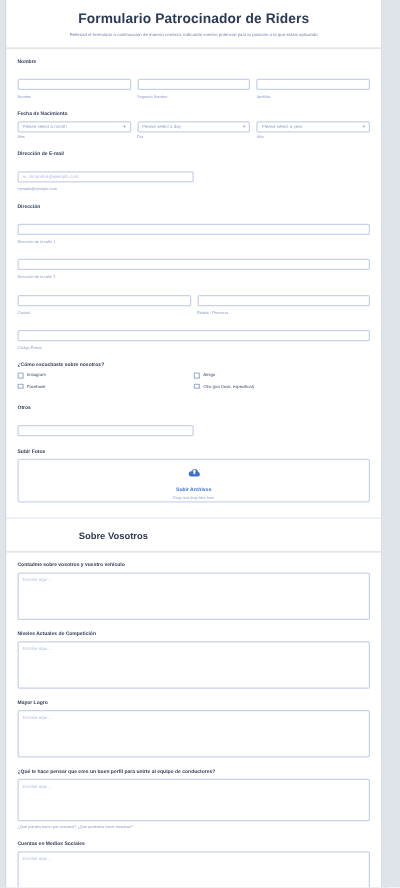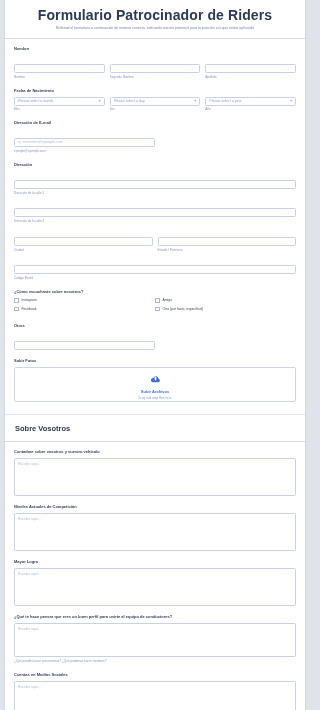--- a/index.html
+++ b/index.html
@@ -24,21 +24,21 @@
     border-right: 1px solid #d2d7e0;
   }
 
   
   .form-header {
     padding: 9px 10px 7px 10px;
     border-bottom: 1px solid #d7dce4;
     text-align: center;
   }
   .form-title {
-    font-size: 14px;
+    font-size: 11px;
     font-weight: bold;
     color: #2b3a55;
     letter-spacing: 0.1px;
     line-height: 13px;
   }
   .form-subtitle {
     font-size: 3.4px;
     color: #6a7fb5;
     line-height: 6px;
     margin-top: 3px;
@@ -152,20 +152,21 @@
   .section-head {
     padding: 9px 10px 7px 10px;
     border-top: 1px solid #e3e7ef;
     border-bottom: 1px solid #d7dce4;
   }
   .section-title {
     font-size: 7.5px;
     font-weight: bold;
     color: #2b3a55;
     line-height: 10px;
+    margin-left: 48px;
   }
 
   
   textarea.ta {
     width: 100%;
     border: 1px solid #c7d2e8;
     border-radius: 1.5px;
     background: #fff;
     font-size: 3.6px;
     color: #33415c;

